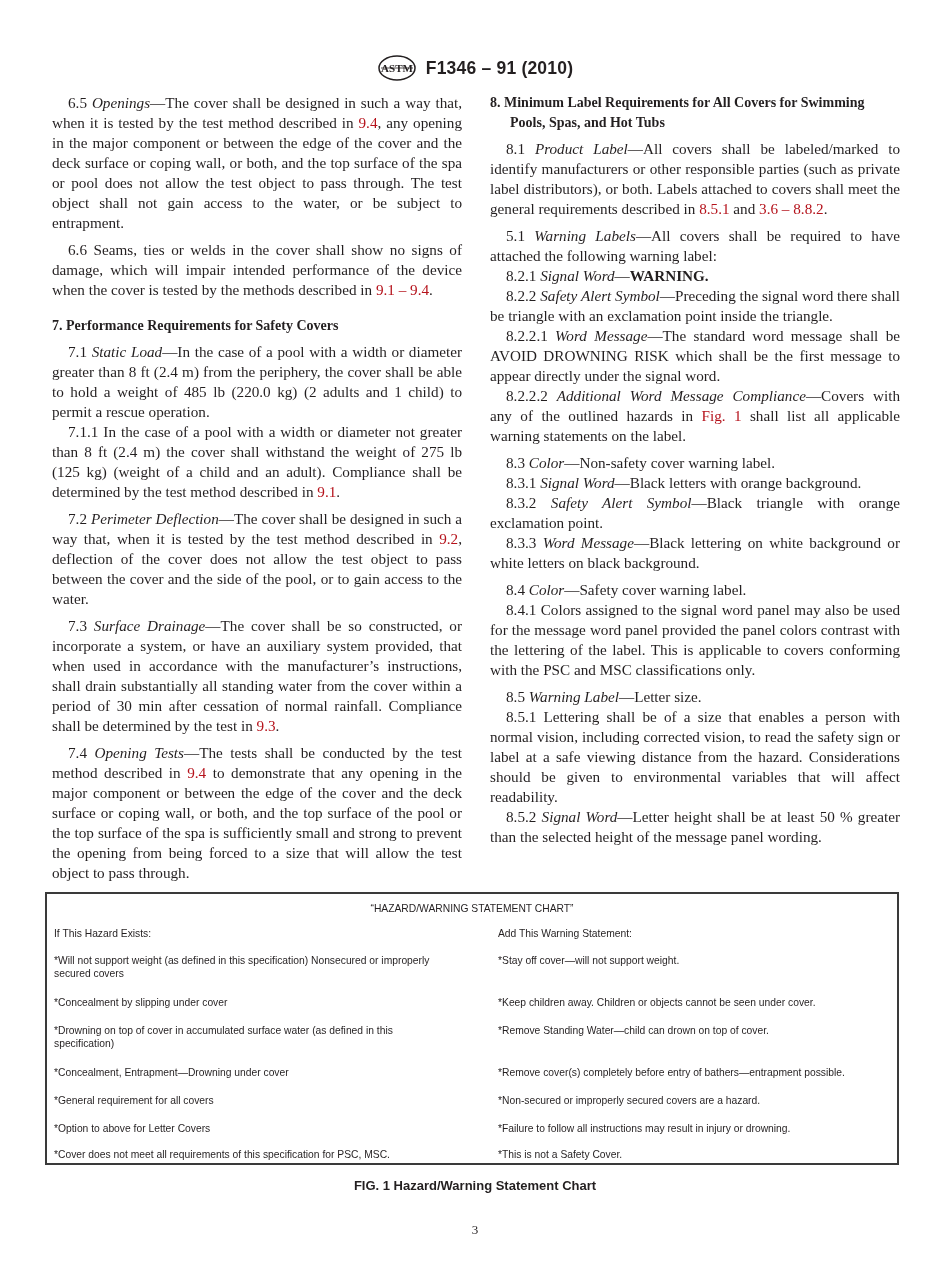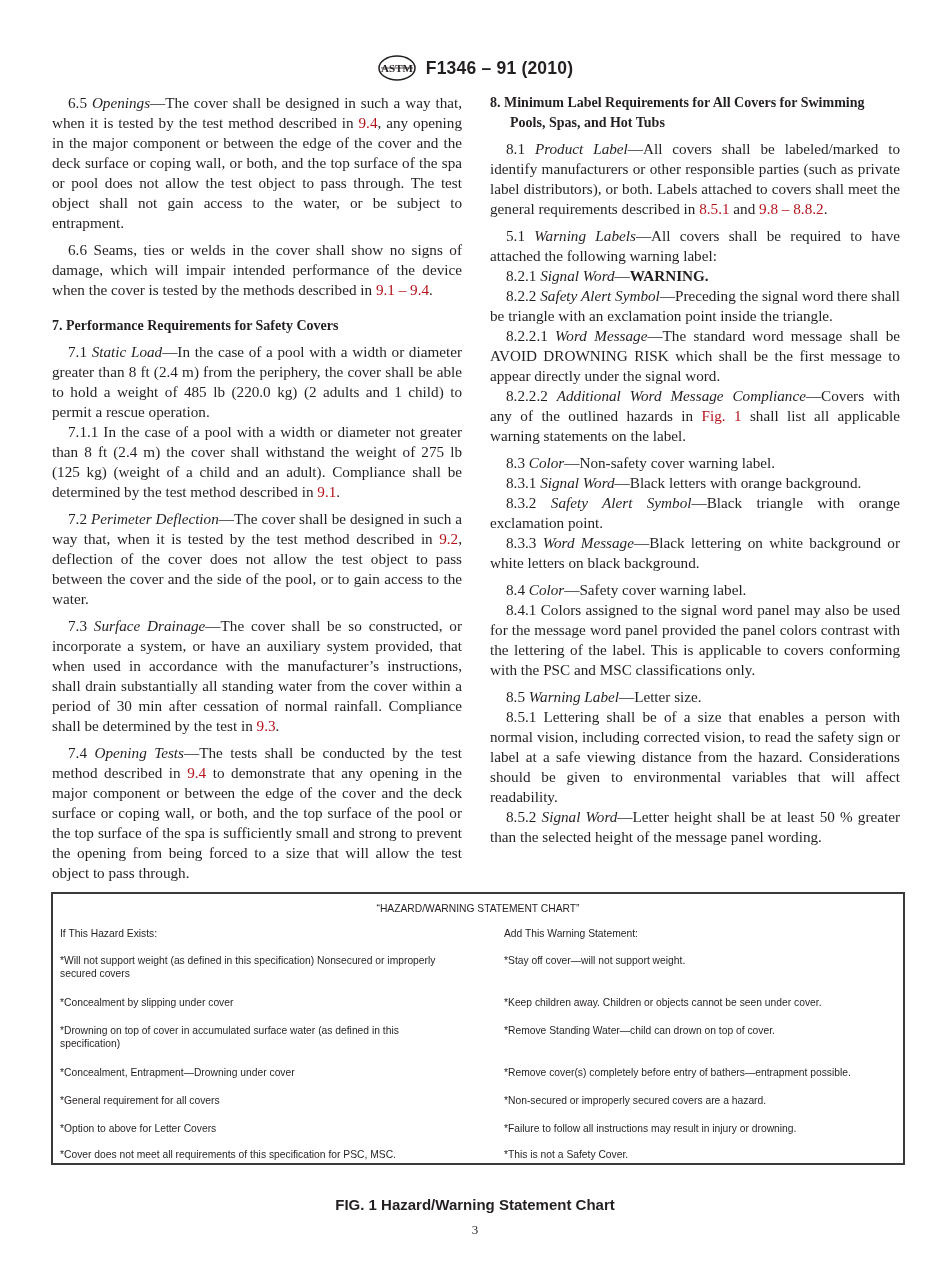--- a/index.html
+++ b/index.html
@@ -25,32 +25,32 @@
   .col.right { left: 490px; }
   .p { margin: 0; text-indent: 16px; }
   .p.gap { margin-top: 7px; }
   .h { margin: 14px 0 6px 0; font-weight: bold; font-size: 14px; text-align: left; }
   .h.first { margin-top: 0; }
   .h8 { padding-left: 20px; text-indent: -20px; }
   .it { font-style: italic; }
   .b { font-weight: bold; }
   .link { color: #b5121b; }
   .table-box {
-    position: absolute; left: 51px; top: 892px; width: 850px; height: 269px;
+    position: absolute; left: 45px; top: 892px; width: 850px; height: 269px;
     border: 2px solid #3a3a3a;
     font-family: "Liberation Sans", "DejaVu Sans", sans-serif;
     font-size: 10.3px; color: #231f20; line-height: 13px;
   }
   .t-title { position: absolute; top: 8px; left: 0; width: 100%; text-align: center; }
   .t-row { position: absolute; left: 0; width: 100%; }
   .t-c1 { position: absolute; left: 7px; width: 400px; }
   .t-c2 { position: absolute; left: 451px; width: 395px; }
   .caption {
     position: absolute; top: 1178px; left: 0; width: 950px; text-align: center;
-    font-family: "Liberation Sans", "DejaVu Sans", sans-serif; font-weight: bold; font-size: 15px; margin-top: 18px;
+    font-family: "Liberation Sans", "DejaVu Sans", sans-serif; font-weight: bold; font-size: 13px;
   }
   .page-num {
     position: absolute; top: 1222px; left: 0; width: 950px; text-align: center;
     font-size: 13px;
   }
 </style>
 </head>
 <body>
 
 <div class="header">
@@ -91,21 +91,21 @@
   <p class="p gap">
     <span>7.4</span>
     <span class="it">Opening Tests</span><span>—The tests shall be conducted by the test method described in </span><span class="link">9.4</span><span> to demonstrate that any opening in the major component or between the edge of the cover and the deck surface or coping wall, or both, and the top surface of the pool or the top surface of the spa is sufficiently small and strong to prevent the opening from being forced to a size that will allow the test object to pass through.</span>
   </p>
 </div>
 
 <div class="col right">
   <div class="h first h8">8. Minimum Label Requirements for All Covers for Swimming Pools, Spas, and Hot Tubs</div>
   <p class="p">
     <span>8.1</span>
-    <span class="it">Product Label</span><span>—All covers shall be labeled/marked to identify manufacturers or other responsible parties (such as private label distributors), or both. Labels attached to covers shall meet the general requirements described in </span><span class="link">8.5.1</span><span> and </span><span class="link">9.8 – 8.8.2</span><span>.</span>
+    <span class="it">Product Label</span><span>—All covers shall be labeled/marked to identify manufacturers or other responsible parties (such as private label distributors), or both. Labels attached to covers shall meet the general requirements described in </span><span class="link">8.5.1</span><span> and </span><span class="link">3.6 – 8.8.2</span><span>.</span>
   </p>
   <p class="p gap">
     <span>5.1</span>
     <span class="it">Warning Labels</span><span>—All covers shall be required to have attached the following warning label:</span>
   </p>
   <p class="p">
     <span>8.2.1</span>
     <span class="it">Signal Word</span><span>—</span><span class="b">WARNING.</span>
   </p>
   <p class="p">

